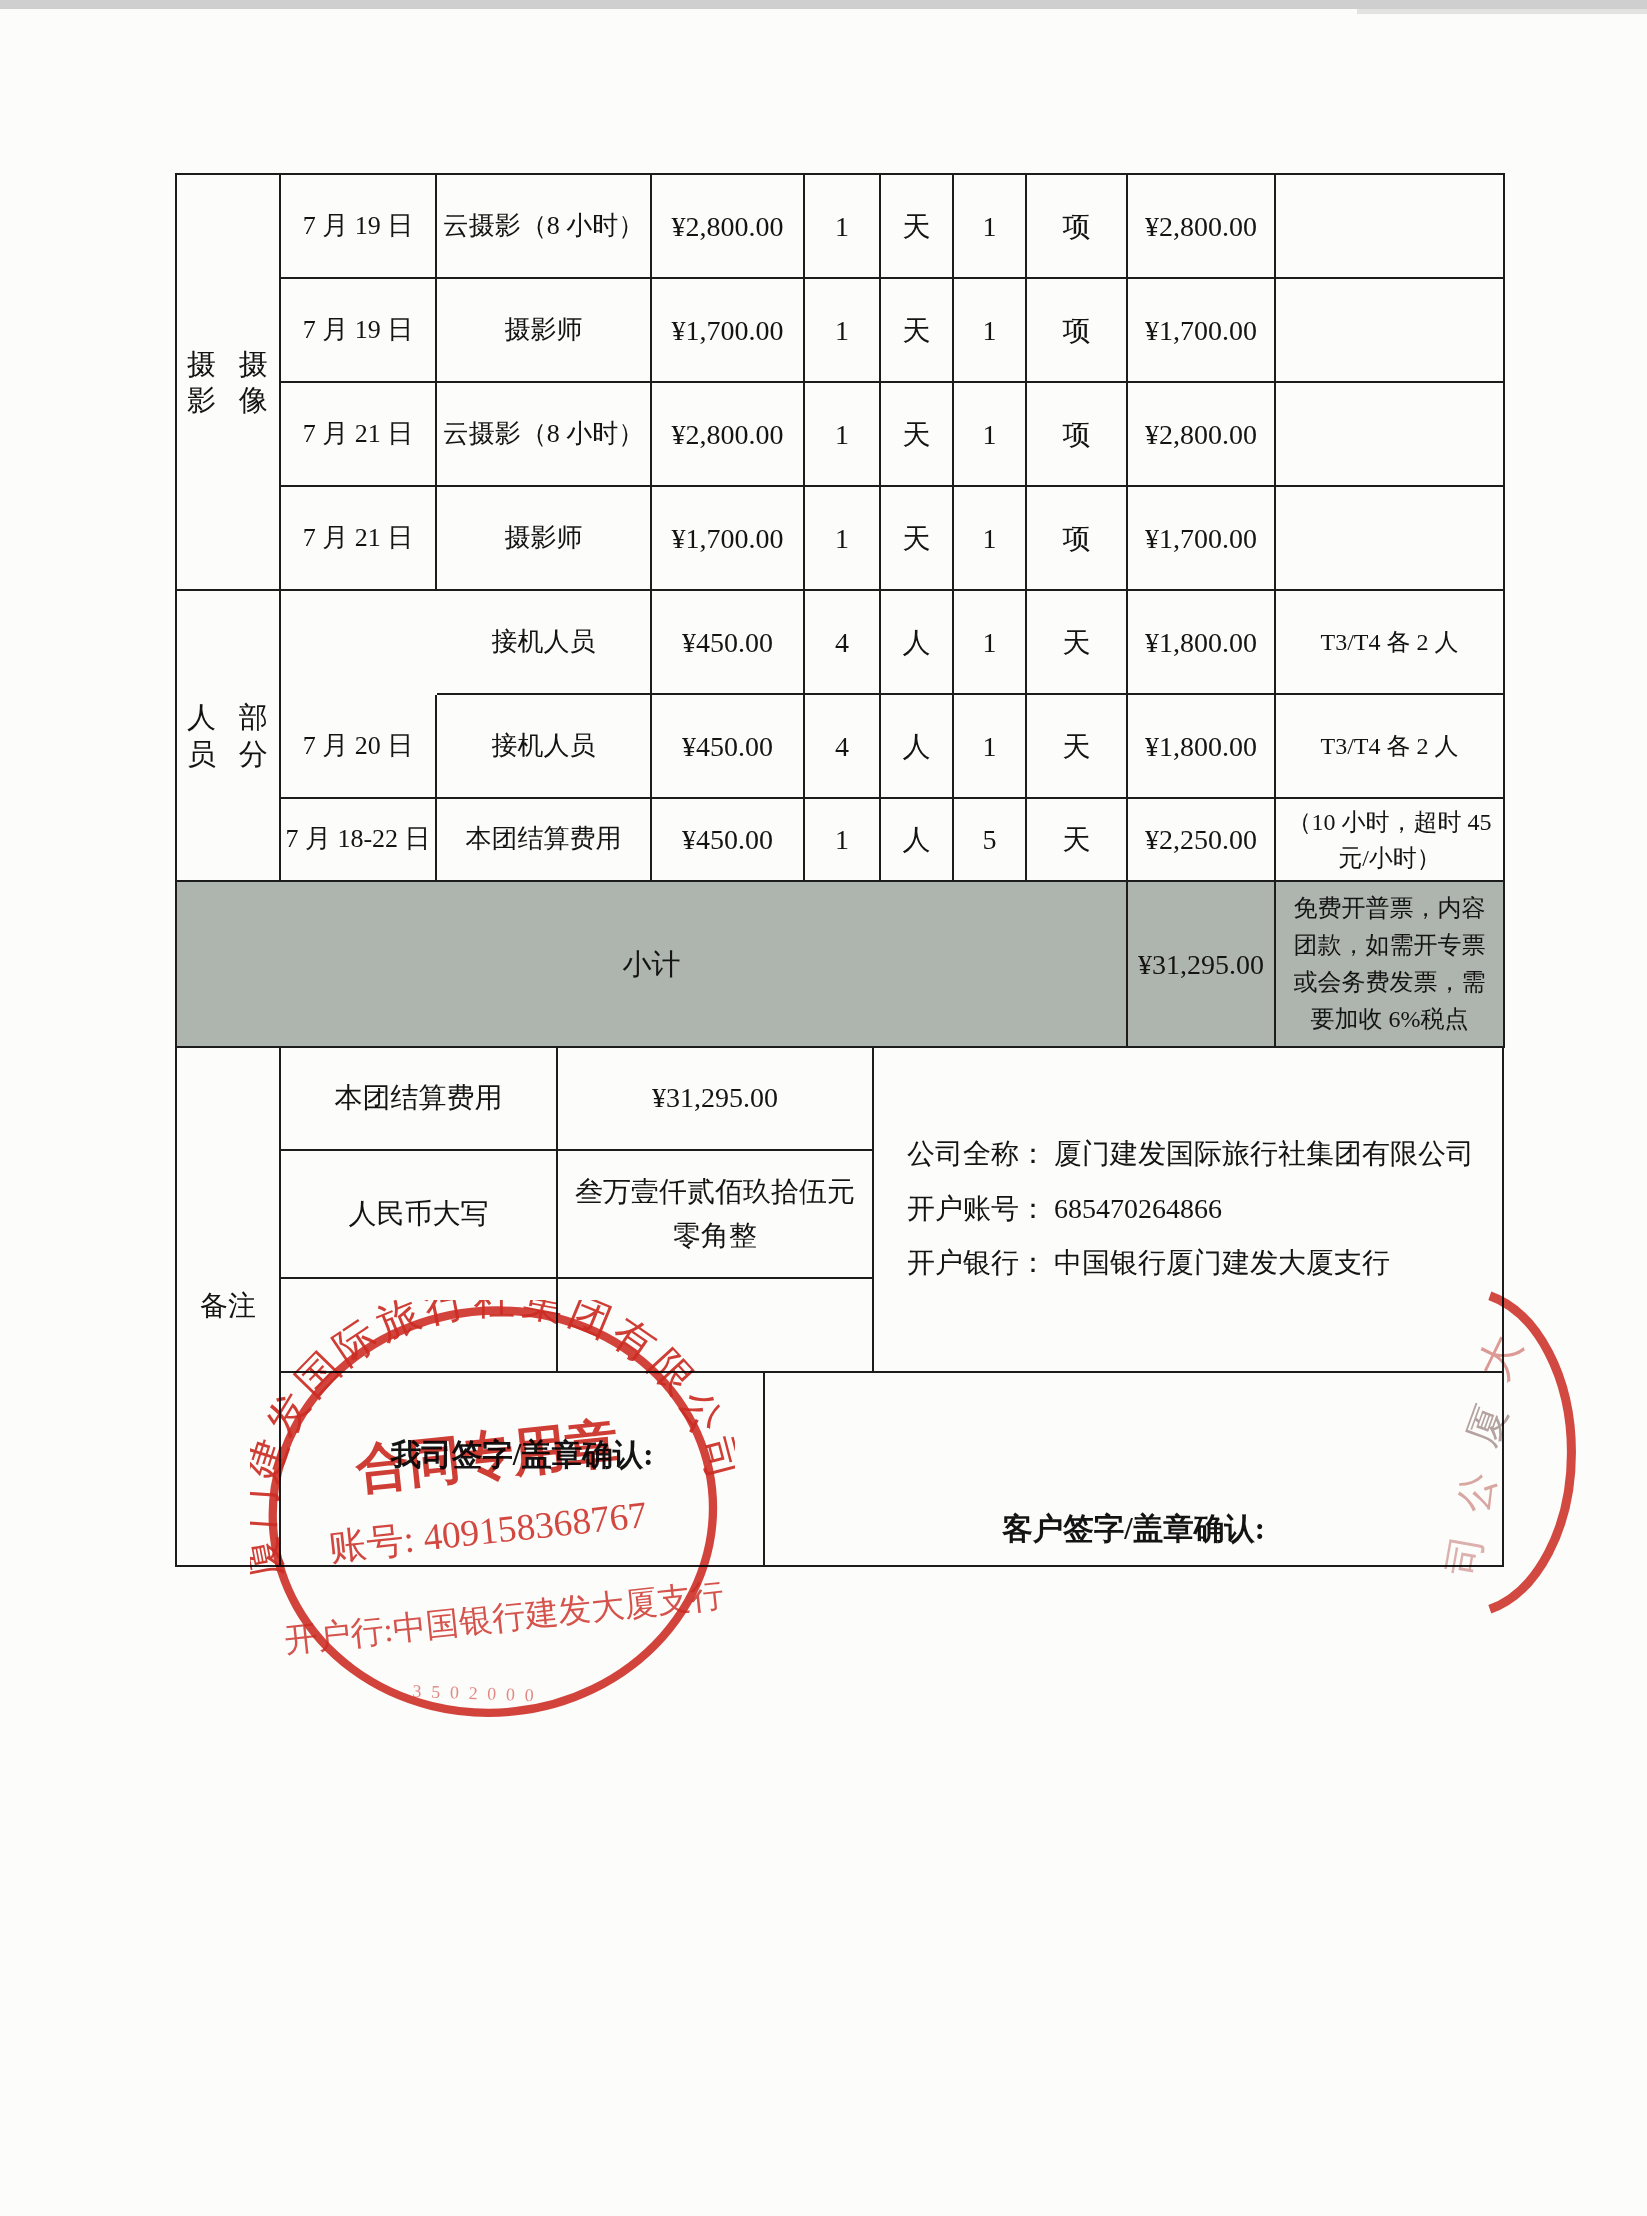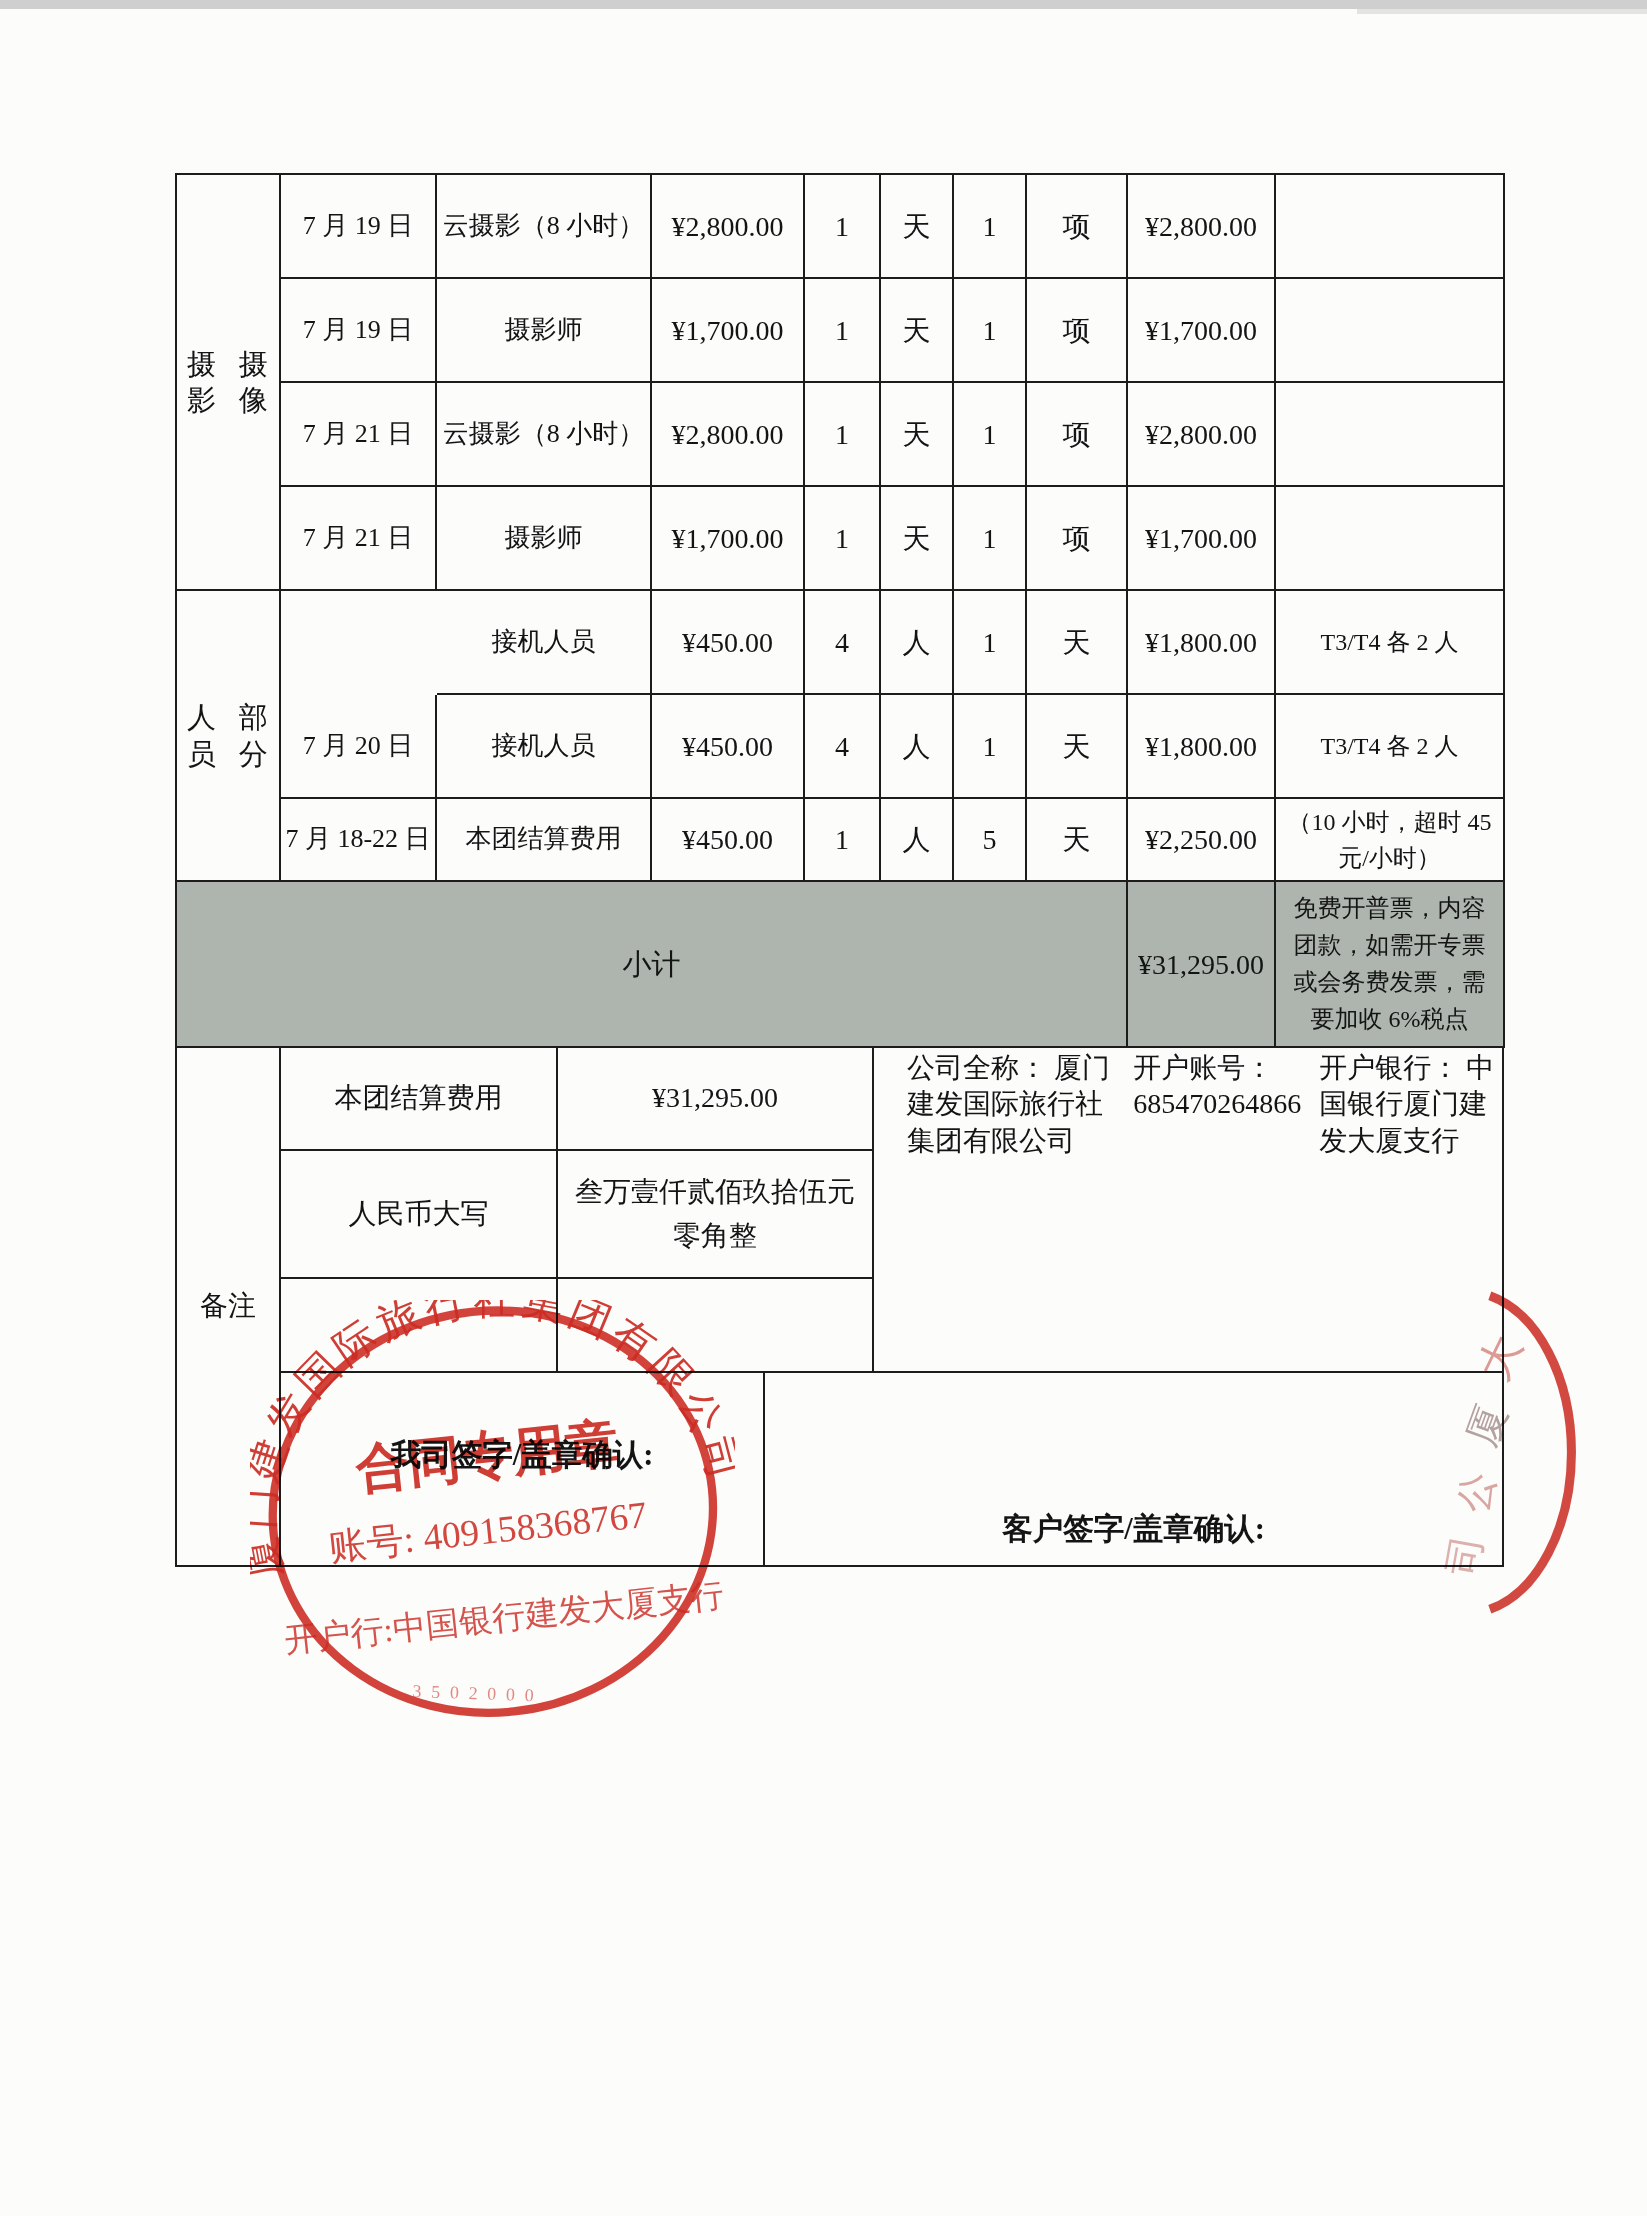--- a/index.html
+++ b/index.html
@@ -42,21 +42,21 @@
     grid-template-rows:104px 128px 94px 194px;
     border-left:2.8px solid #1c1c1c;
   }
   .bcell{
     border-right:2.1px solid #1c1c1c;border-bottom:2.1px solid #1c1c1c;
     display:flex;align-items:center;justify-content:center;
     font-size:28px;line-height:1.3;text-align:center;box-sizing:border-box;padding:2.8px 5.5px;
   }
   .bcell.multiline{flex-direction:column;gap:7px;}
   .bcell.info{
-    align-items:flex-start;justify-content:center;flex-direction:row;
+    align-items:flex-start;justify-content:center;flex-direction:column;
     text-align:left;padding-left:33px;gap:18px;font-size:28px;
   }
   .sigrow{
     grid-column:2/5;grid-row:4;display:flex;
     border-right:2.1px solid #1c1c1c;border-bottom:2.1px solid #1c1c1c;box-sizing:border-box;
   }
   .sigcell{box-sizing:border-box;font-size:30.5px;font-weight:600;text-align:center;}
   .sigcell.ours{width:484px;border-right:2.1px solid #1c1c1c;padding-top:62px;}
   .sigcell.client{flex:1;padding-top:136px;}
 

